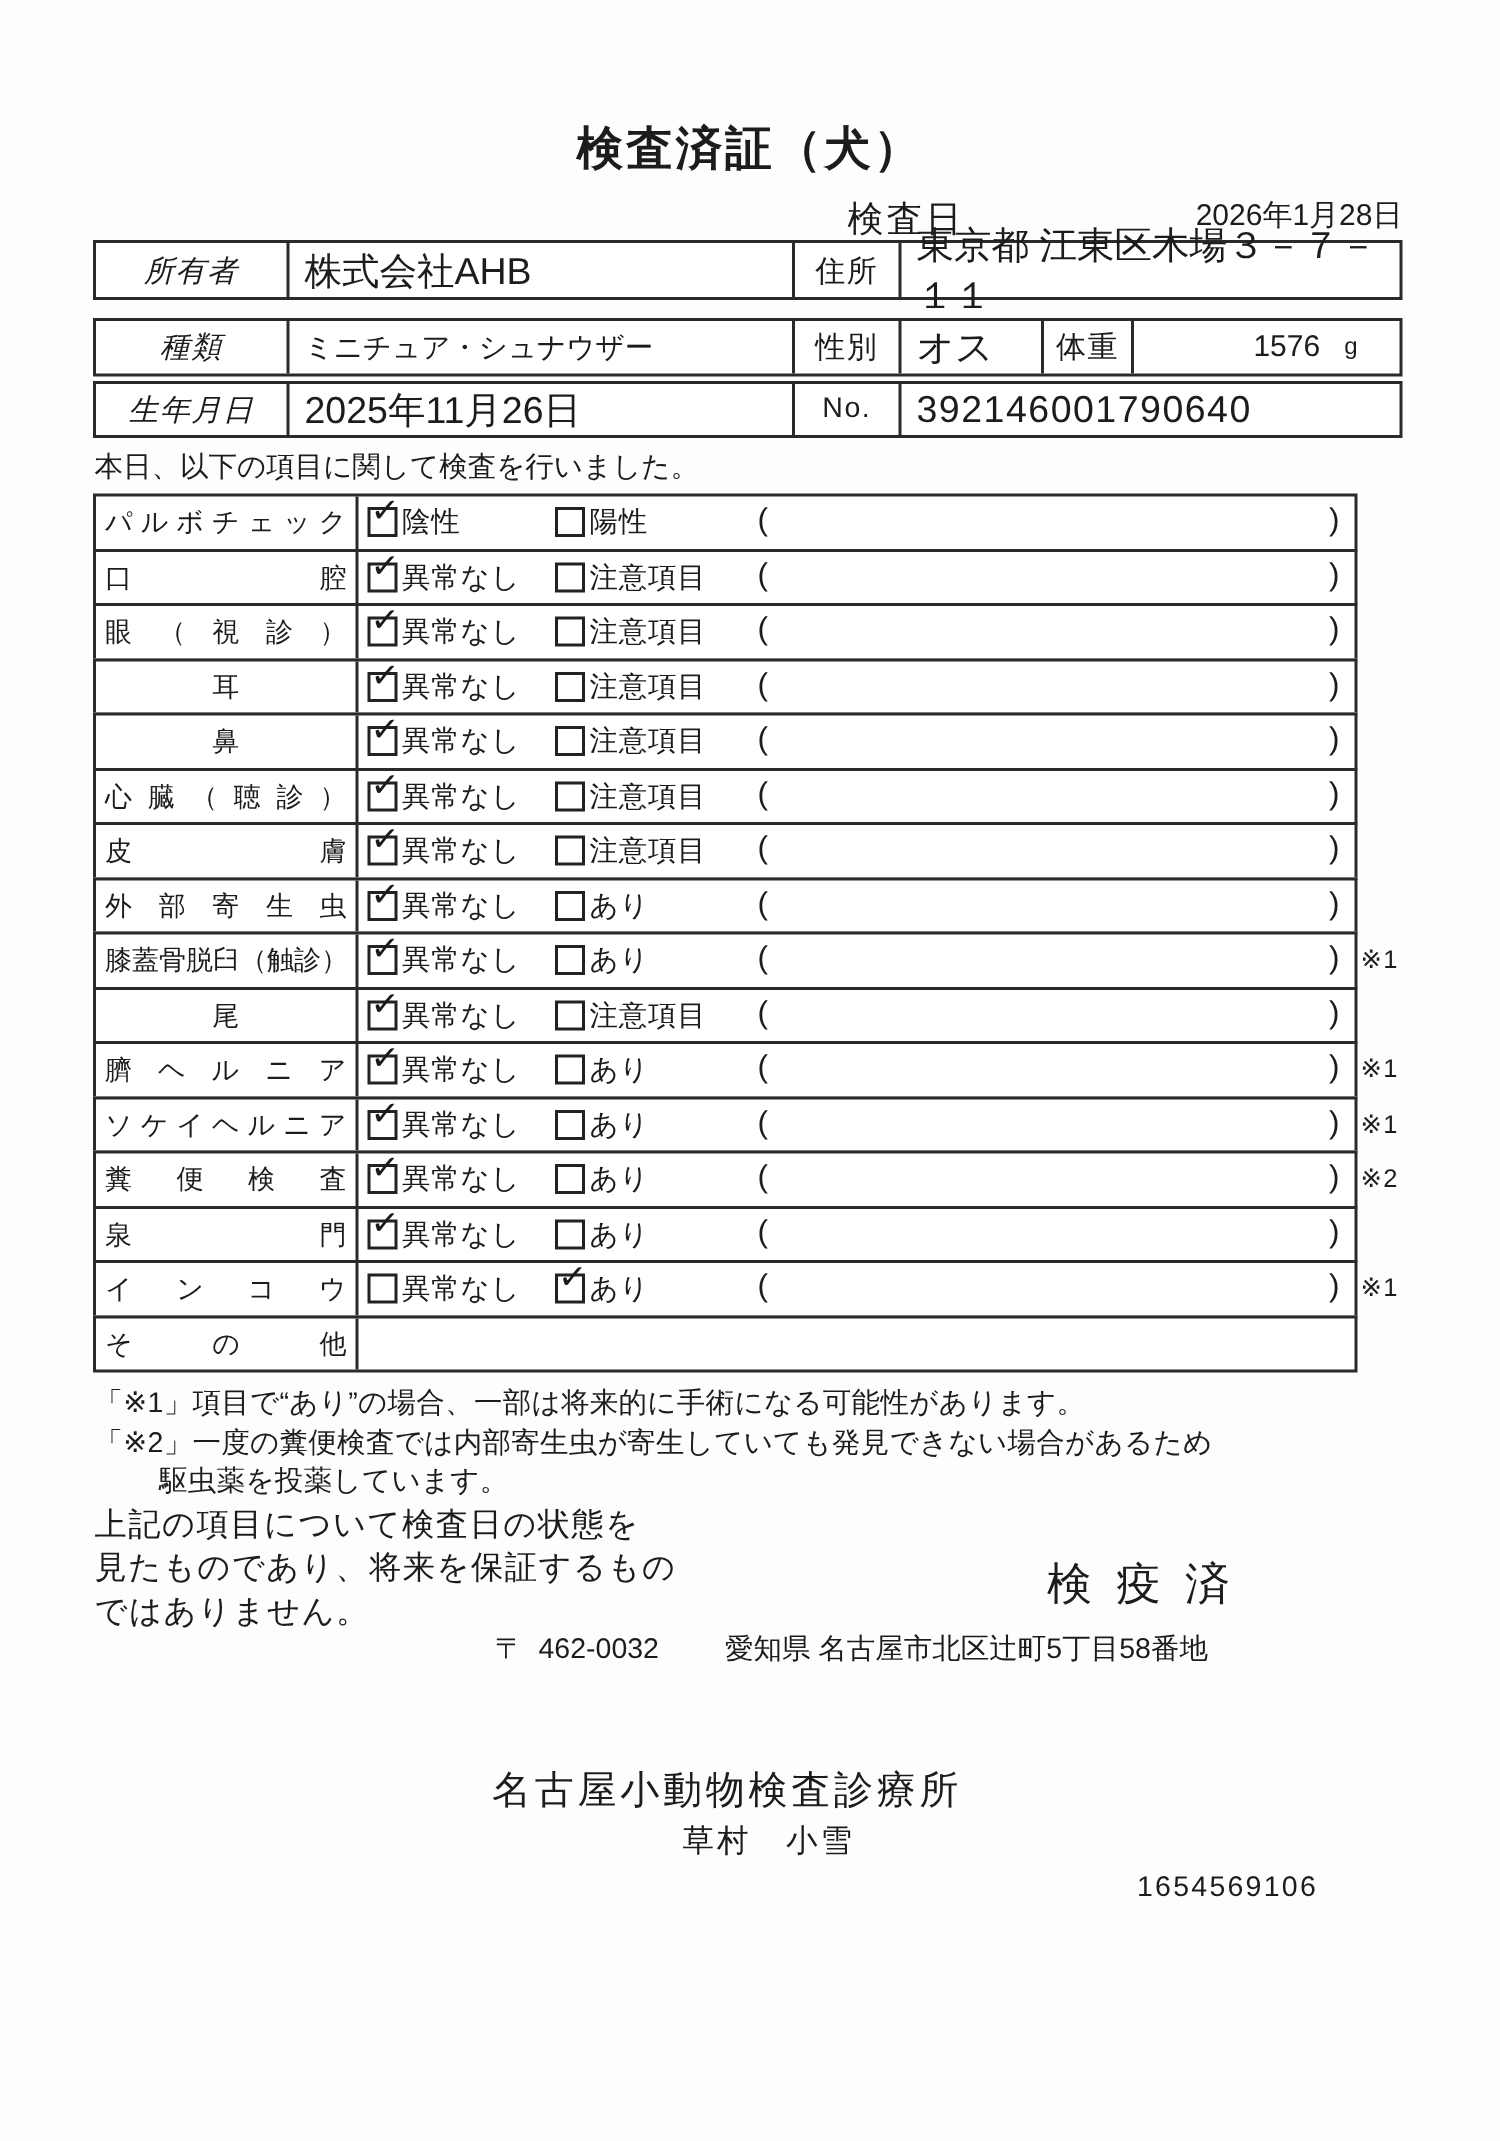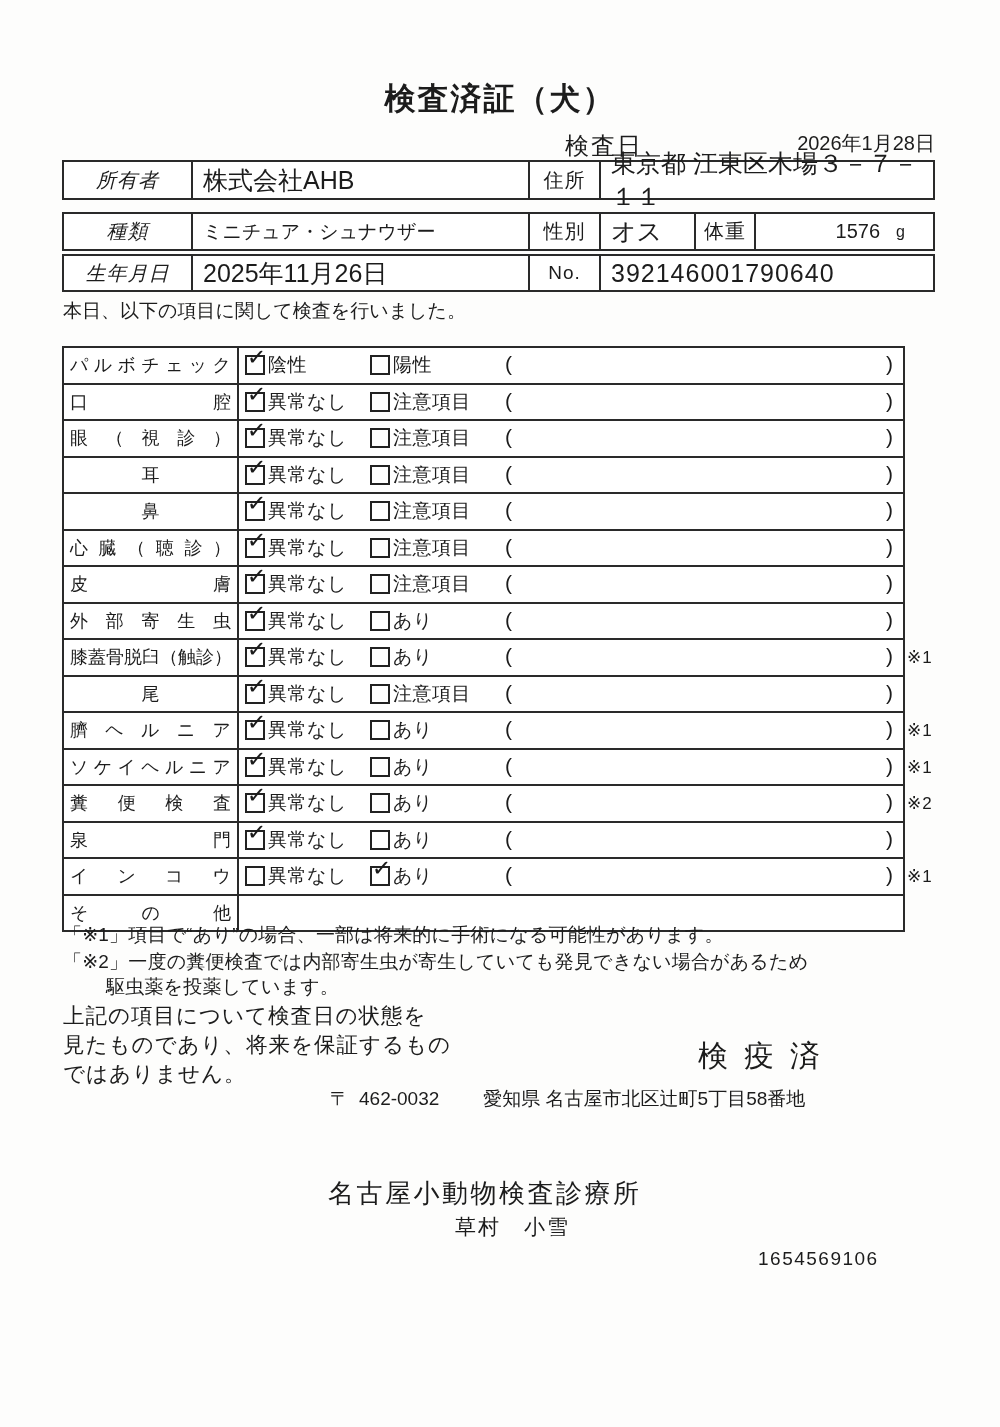--- a/index.html
+++ b/index.html
@@ -35,21 +35,21 @@
   .no-val { font-size:22px; letter-spacing:1px; }
 
   .intro { left:63px; top:298px; font-size:19px; font-weight:500; }
 
   
   .checklist { left:62px; top:329px; width:843px; }
   .check-row {
     position:relative; display:flex; height:38.5px; margin-top:-2px;
     border:2px solid #2a2a2a; background:#fff; box-sizing:border-box;
   }
-  .check-row:first-child { margin-top:17px; }
+  .check-row:first-child { margin-top:0; }
   .row-label {
     width:175px; box-sizing:border-box; border-right:2px solid #2a2a2a;
     font-size:18px; line-height:34px; padding:0 6px;
     text-align:justify; text-align-last:justify; overflow:hidden; white-space:nowrap;
   }
   .row-content { position:relative; flex:1; }
   .opt { position:absolute; top:0; height:34.5px; display:flex; align-items:center; }
   .opt0 { left:6px; } .opt1 { left:131px; }
   .cb {
     position:relative; width:16px; height:16px; border:2px solid #222;

